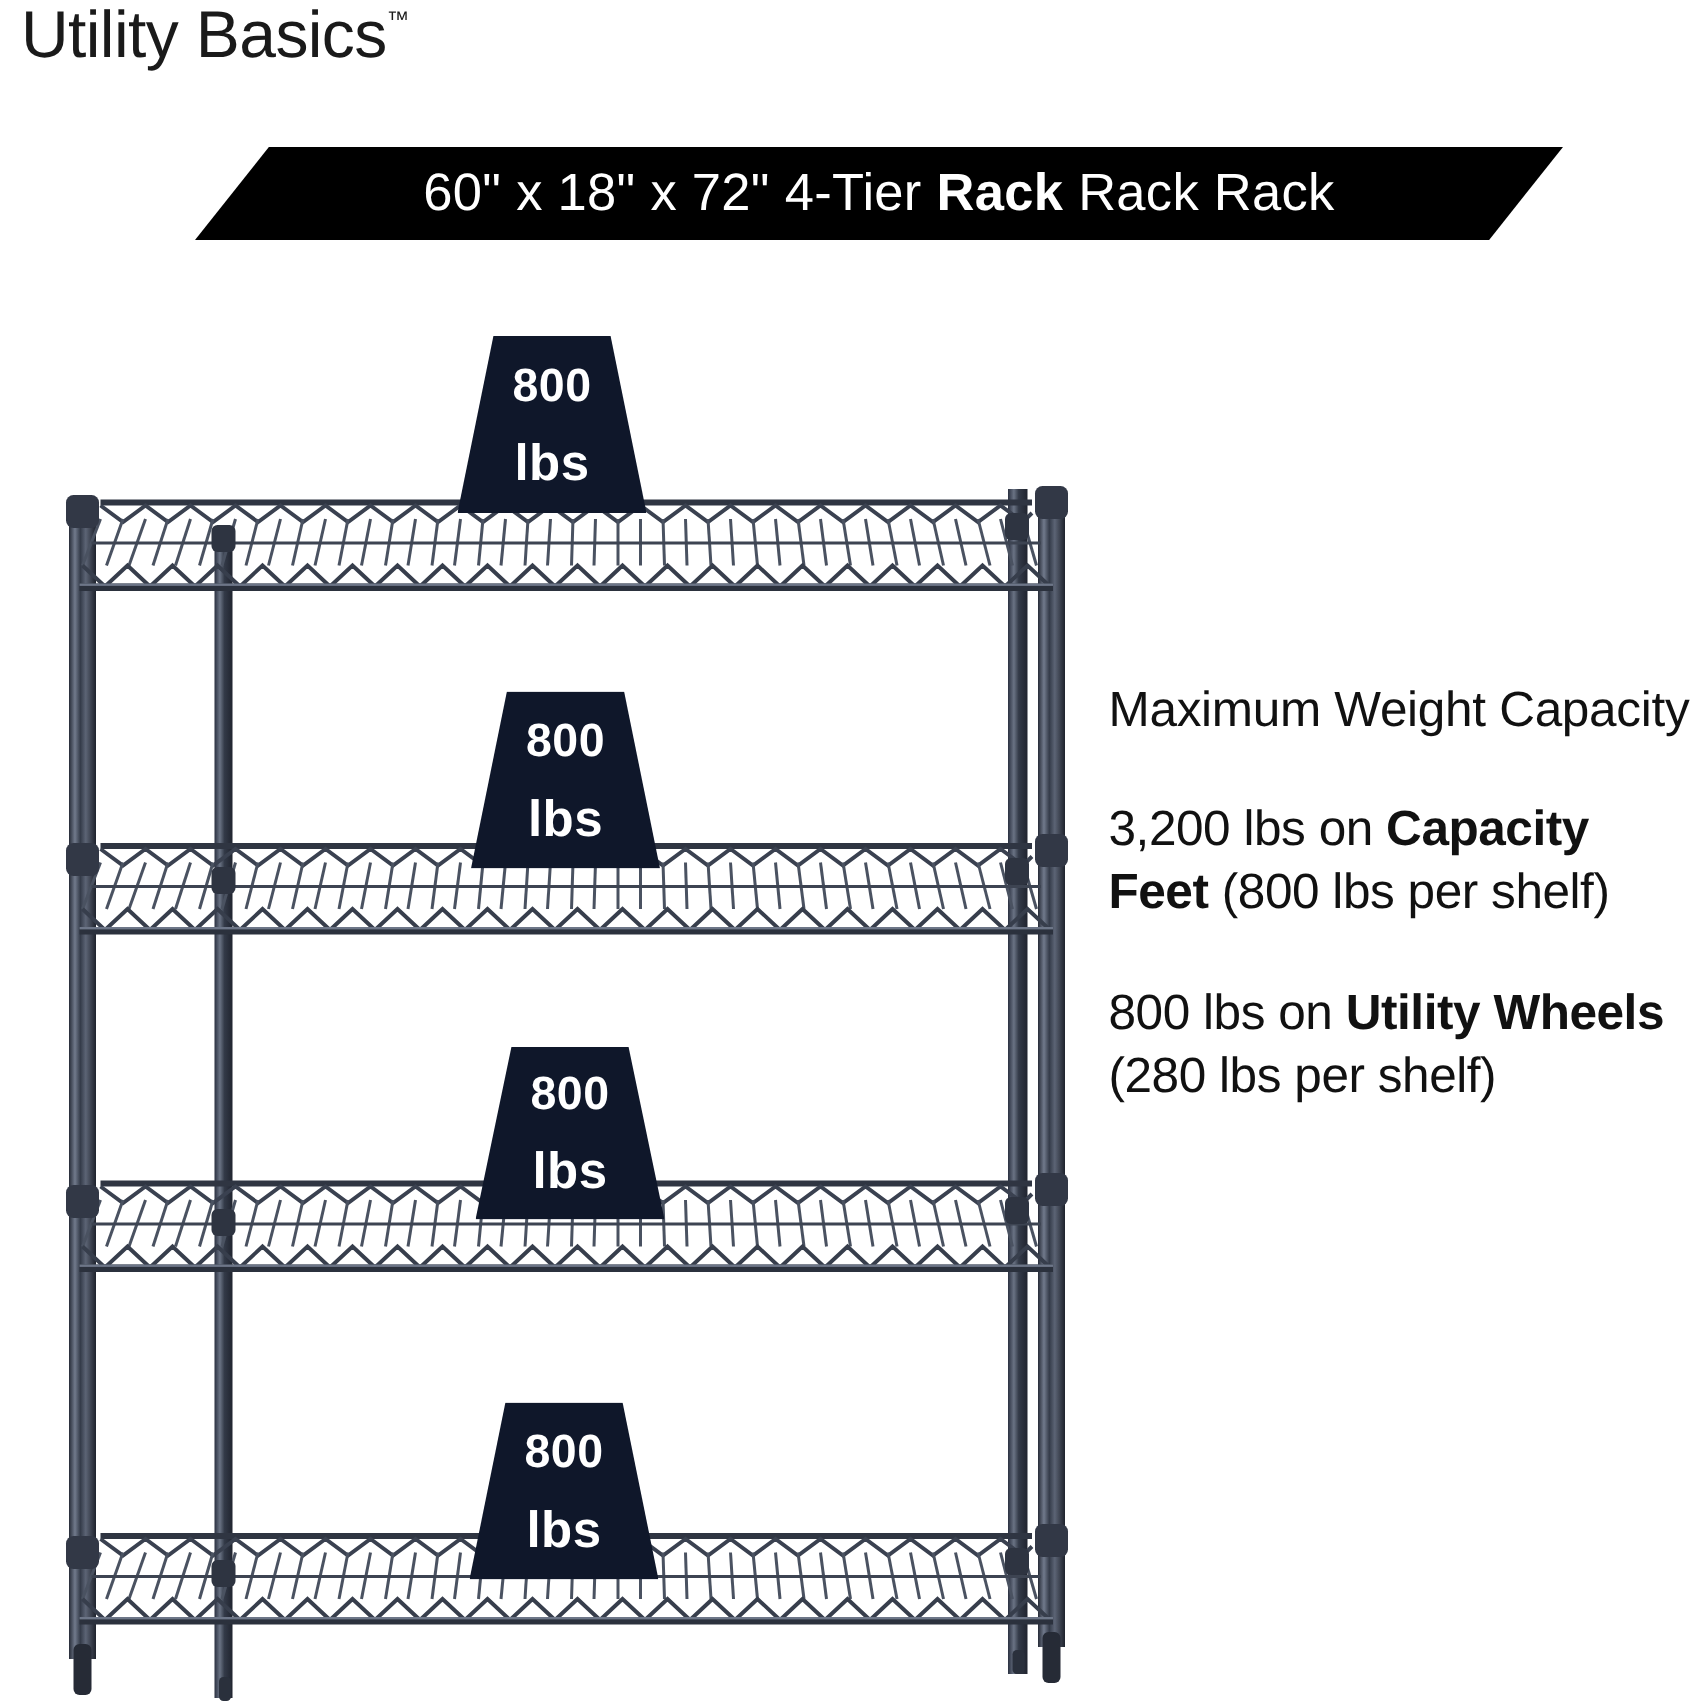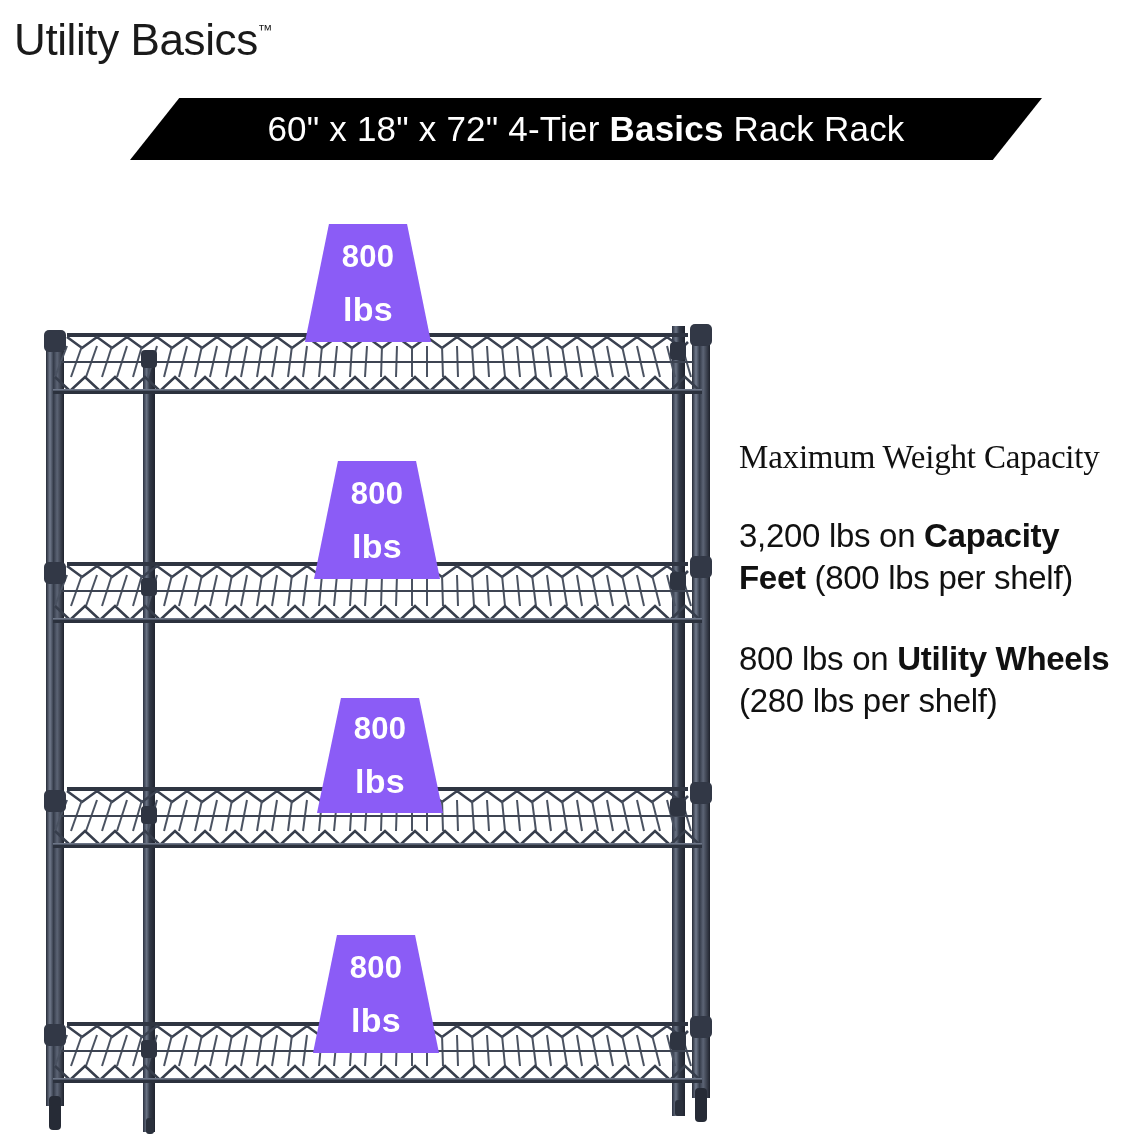--- a/index.html
+++ b/index.html
@@ -17,21 +17,21 @@
     width: 1133px;
     height: 1136px;
     background: #ffffff;
     overflow: hidden;
   }
 
   
   #brand {
     position: absolute;
     left: 14px;
-    top: 18px;
+    top: 2px;
     font-size: 44px;
     line-height: 1;
     color: #1a1a1a;
     font-weight: 400;
     letter-spacing: -0.4px;
     white-space: nowrap;
     text-align: center;
   }
   #brand .tm {
     font-size: 15px;
@@ -70,23 +70,22 @@
     position: absolute;
     left: 739px;
     top: 437px;
     width: 394px;
     color: #111111;
   }
   #info .heading {
     font-size: 33px;
     line-height: 1.22;
     font-weight: 400;
-    margin: 0 0 38px 0;
+    margin: 16px 0 38px 0;
     letter-spacing: -0.2px;
-    font-family: Liberation Serif, serif;
   }
   #info .para {
     font-size: 33px;
     line-height: 1.26;
     font-weight: 400;
     margin: 0 0 40px 0;
     letter-spacing: -0.3px;
   }
   #info .para b { font-weight: 700; }
 
@@ -95,21 +94,21 @@
     position: absolute;
     left: 0;
     top: 0;
     width: 1133px;
     height: 1136px;
   }
 
   
   .badge {
     position: absolute;
-    background: #8b5cf6;
+    background: #0f172a;
     -webkit-clip-path: polygon(19% 0, 81% 0, 100% 100%, 0 100%);
     clip-path: polygon(19% 0, 81% 0, 100% 100%, 0 100%);
     display: flex;
     flex-direction: column;
     align-items: center;
     justify-content: center;
     color: #ffffff;
   }
   .badge .bnum {
     font-size: 31px;
@@ -126,21 +125,21 @@
   }
 </style>
 </head>
 <body>
 
 <div id="page">
 
   <div id="brand"><span>Utility Basics</span><span class="tm">™</span></div>
 
   <div id="banner">
-    <div id="banner-text"><span>60" x 18" x 72" 4-Tier </span><b>Basics</b><span> Rack Rack</span></div>
+    <div id="banner-text"><span>60" x 18" x 72" 4-Tier </span><b>Rack</b><span> Rack Rack</span></div>
   </div>
 
   <svg id="rack" viewBox="0 0 1133 1136" xmlns="http://www.w3.org/2000/svg">
     <defs>
       <linearGradient id="postGrad" x1="0" y1="0" x2="1" y2="0">
         <stop offset="0%" stop-color="#262b37"></stop>
         <stop offset="22%" stop-color="#717a8c"></stop>
         <stop offset="42%" stop-color="#343b49"></stop>
         <stop offset="62%" stop-color="#5c6475"></stop>
         <stop offset="100%" stop-color="#1e222c"></stop>

